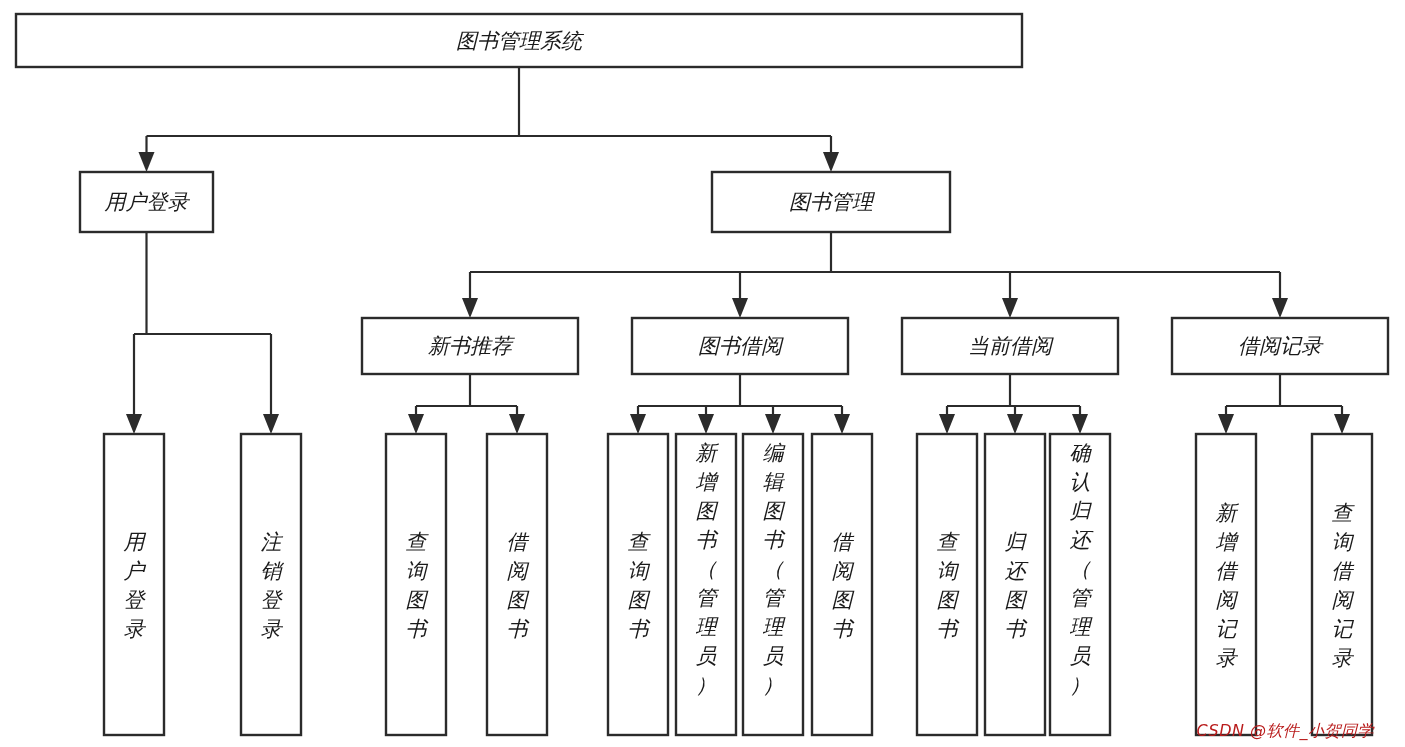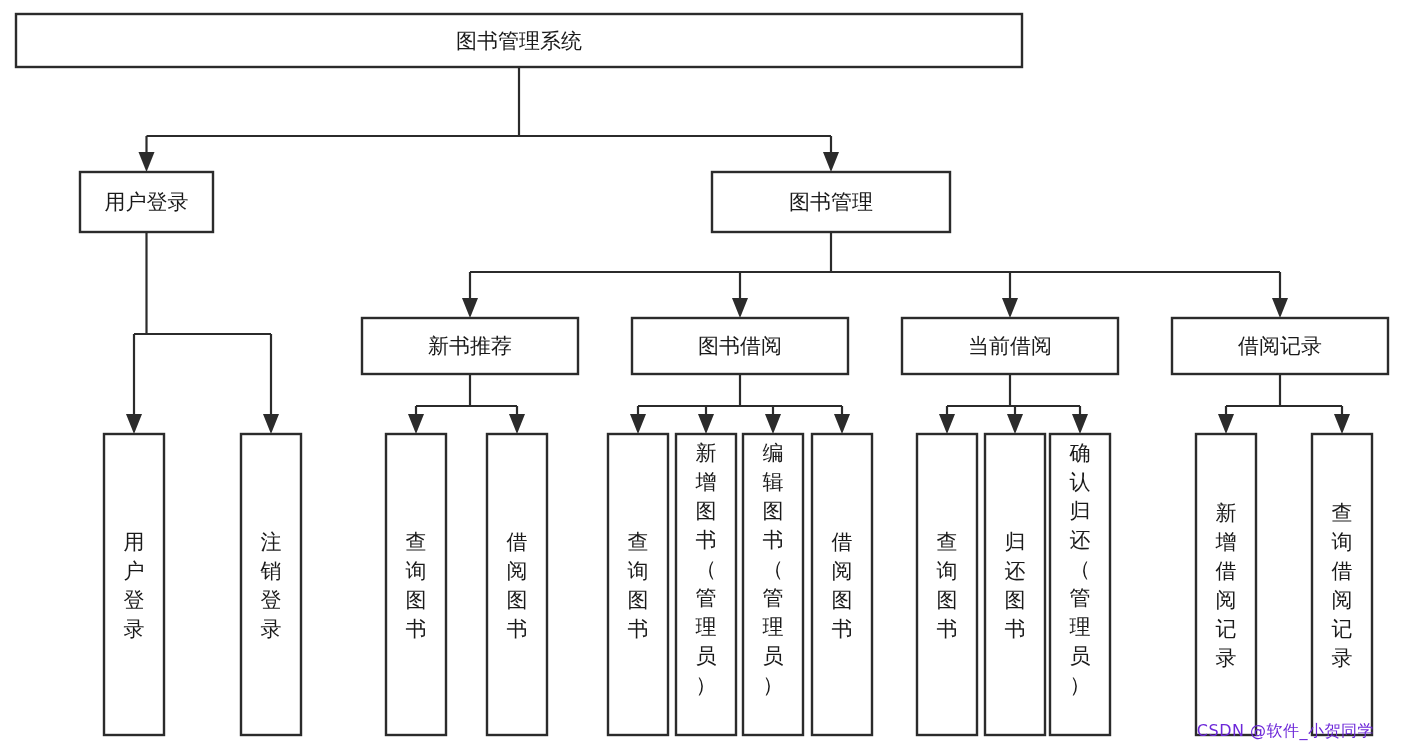--- a/index.html
+++ b/index.html
@@ -12,20 +12,21 @@
     width: 1405px;
     height: 747px;
     font-family: "DejaVu Sans", "Liberation Sans", sans-serif;
     overflow: hidden;
   }
   #diagram-root {
     position: relative;
     width: 1384px;
     height: 747px;
     background: #ffffff;
+    font-style: italic;
   }
   svg#diagram-svg {
     position: absolute;
     left: 0;
     top: 0;
     width: 1405px;
     height: 747px;
     display: block;
   }
   .node-box {
@@ -55,21 +56,21 @@
     font-size: 21px;
     fill: #1a1a1a;
     text-anchor: middle;
   }
   .watermark {
     position: absolute;
     right: 10px;
     bottom: 5px;
     font-family: "DejaVu Sans", "Liberation Sans", sans-serif;
     font-size: 16px;
-    color: #6d28d9;
+    color: #b91c1c;
     letter-spacing: 0.5px;
     white-space: nowrap;
     user-select: none;
   }
 </style>
 </head>
 <body>
 
 <div id="diagram-root">
 

